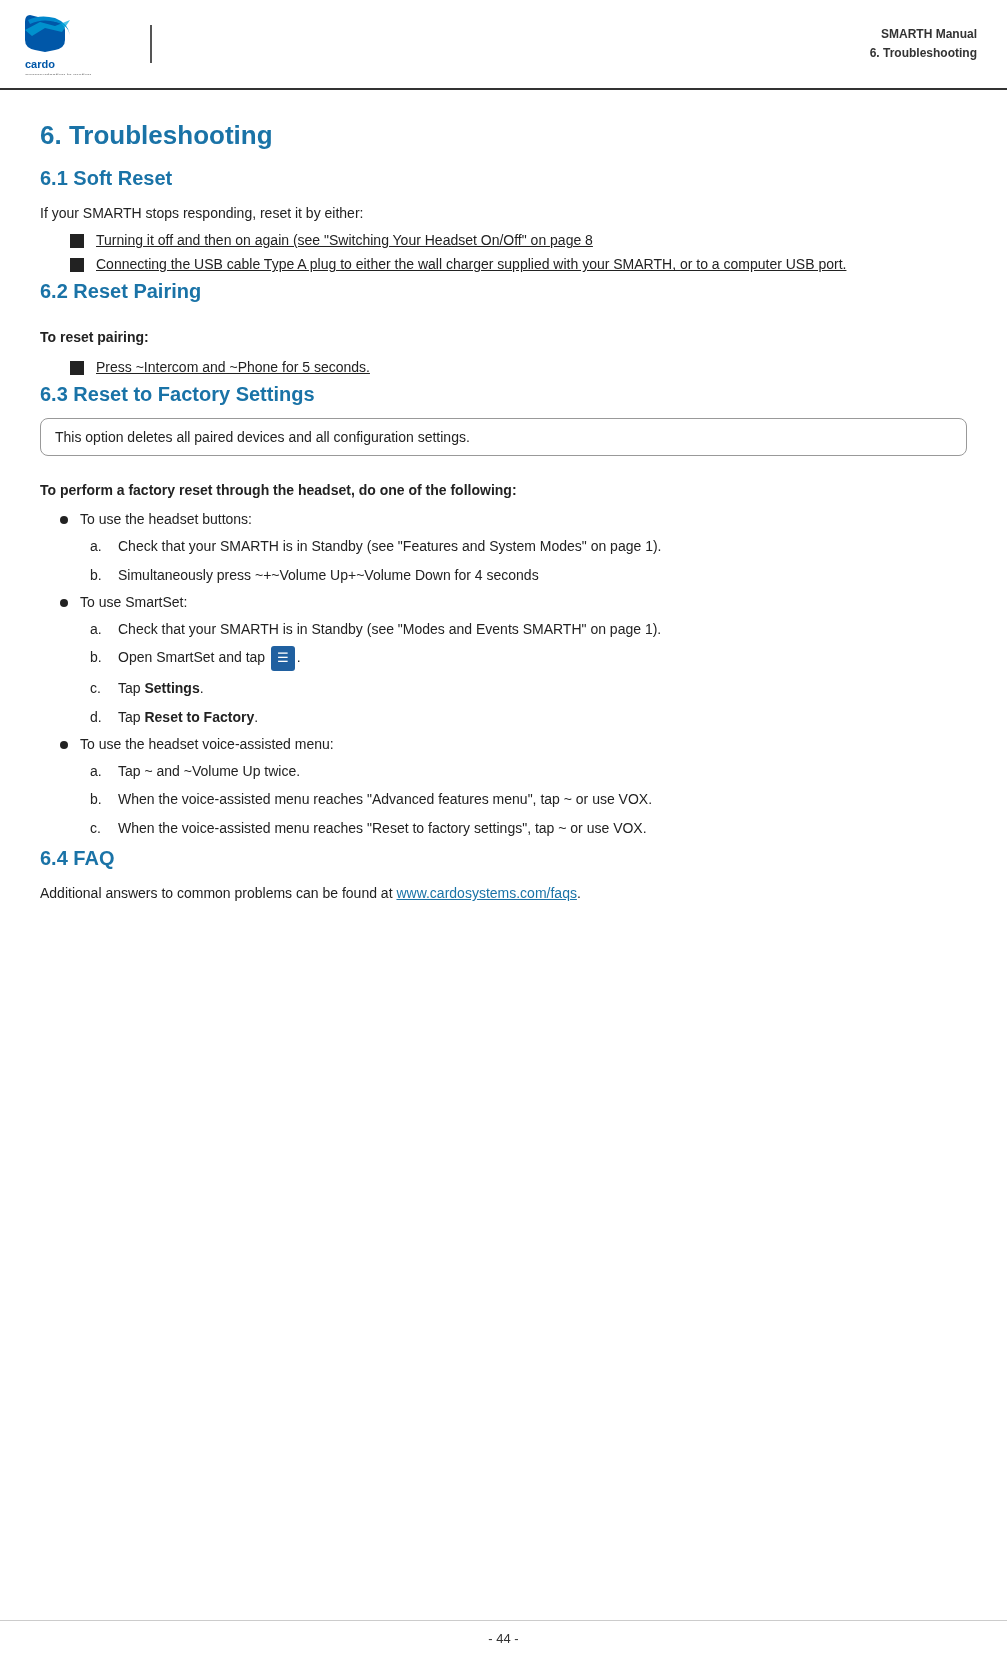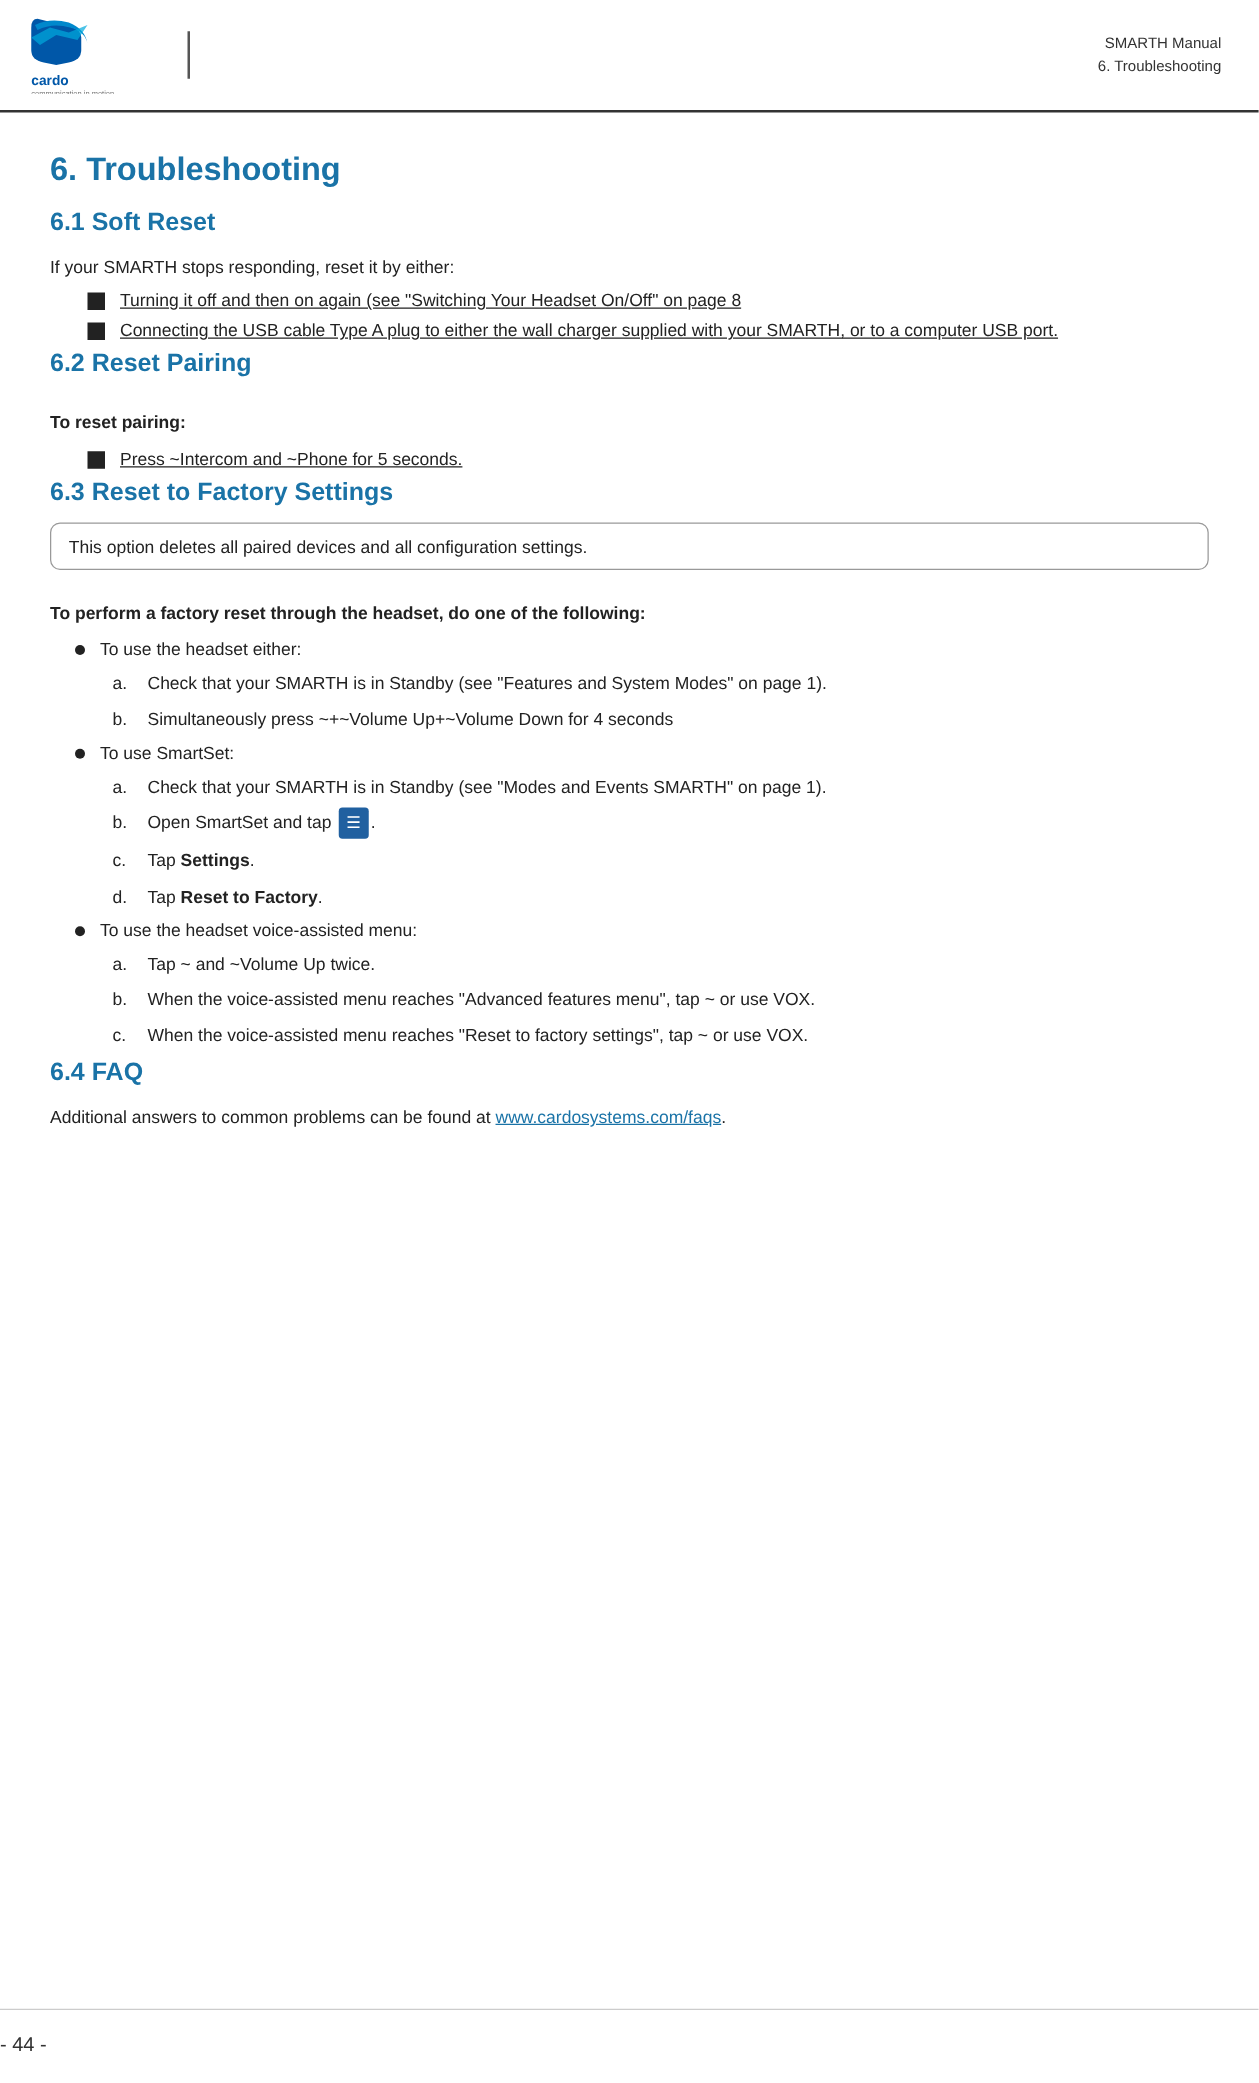--- a/index.html
+++ b/index.html
@@ -122,44 +122,45 @@
     }
     .faq-link {
       color: #1a73a7;
       text-decoration: underline;
     }
     .footer {
       position: absolute;
       bottom: 20px;
       left: 0;
       right: 0;
-      font-size: 16px;
+      text-align: center;
+      font-size: 13px;
       color: #333;
       border-top: 1px solid #ccc;
-      padding-top: 20px;
+      padding-top: 10px;
     }
   </style>
 </head>
 <body>
 
 <div class="header">
   <div class="logo-area">
     
     <svg viewBox="0 0 120 65" width="120" height="65">
 
       <path d="M10,5 Q5,5 5,12 L5,30 Q5,38 15,40 L25,42 L35,40 Q45,38 45,30 L45,20 Q45,14 38,12 L10,5Z" fill="#0057a8"></path>
 
       <path d="M8,10 Q20,4 35,8 Q48,13 50,25 Q48,15 36,12 Q22,8 10,14Z" fill="#0088cc"></path>
       <path d="M5,20 L20,12 L35,16 L50,10 L42,22 L25,18 L12,26Z" fill="#00aadd" opacity="0.7"></path>
 
       <text x="5" y="58" font-family="Arial" font-size="11" font-weight="bold" fill="#0057a8">cardo</text>
       <text x="5" y="67" font-family="Arial" font-size="6" fill="#666">communication in motion</text>
     </svg>
   </div>
-  <div style="flex:1; border-left: 2px solid #555; margin-left:10px; padding-left: 16px;">
+  <div style="flex:1; border-left: 2px solid #555; margin-left:10px; padding-left: 16px; font-weight: bold;">
     <div class="header-title-area">
       <div>SMARTH  Manual</div>
       <div>6. Troubleshooting</div>
     </div>
   </div>
 </div>
 
 <div class="content">
 
   <h1 class="chapter">6.  Troubleshooting</h1>
@@ -183,21 +184,21 @@
   </div>
 
   <h2 class="section">6.3  Reset to Factory  Settings</h2>
   <div class="notice-box">
     <span>This option deletes all paired devices and all configuration settings.</span>
   </div>
   <p class="bold-instruction"><strong>To perform a factory reset through the headset, do one of the following:</strong></p>
 
   <div class="bullet-dot">
     <div class="dot"></div>
-    <span>To use the headset  either:</span>
+    <span>To use the headset  buttons:</span>
   </div>
   <div class="sub-list">
     <div class="sub-list-item">
       <span class="label">a.</span>
       <span>Check that your SMARTH is in Standby (see "Features and System Modes" on page 1).</span>
     </div>
     <div class="sub-list-item">
       <span class="label">b.</span>
       <span>Simultaneously press ~+~Volume Up+~Volume Down for 4  seconds</span>
     </div>

